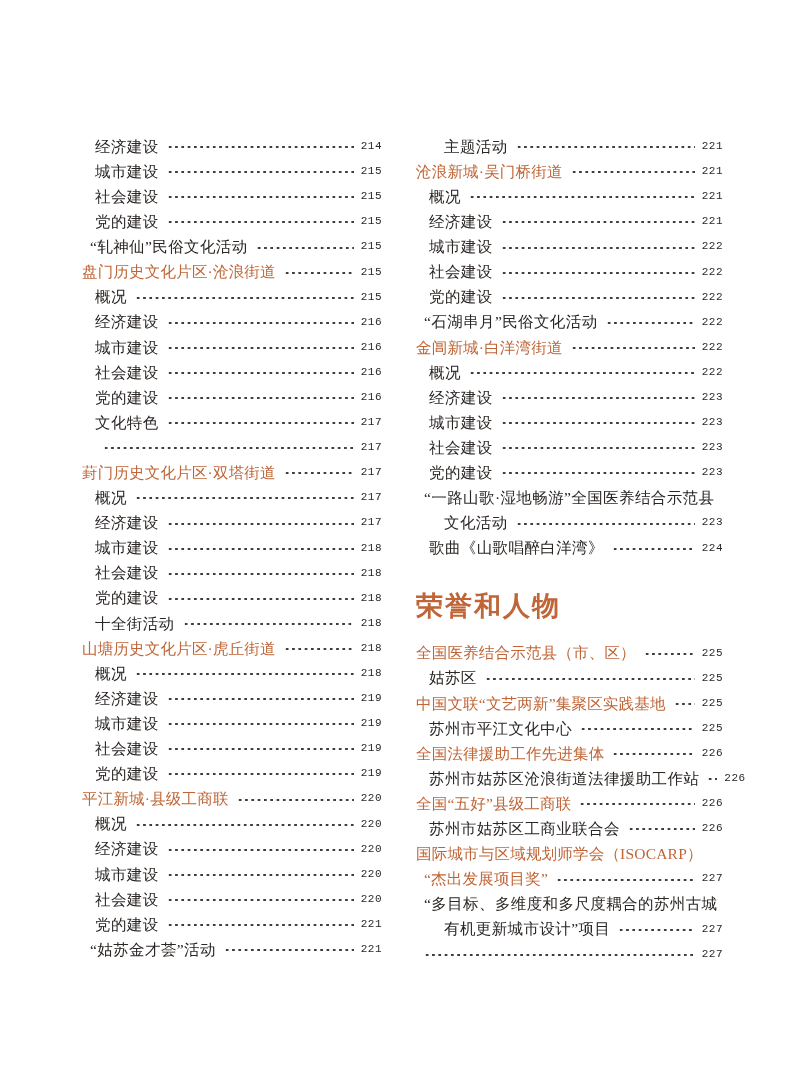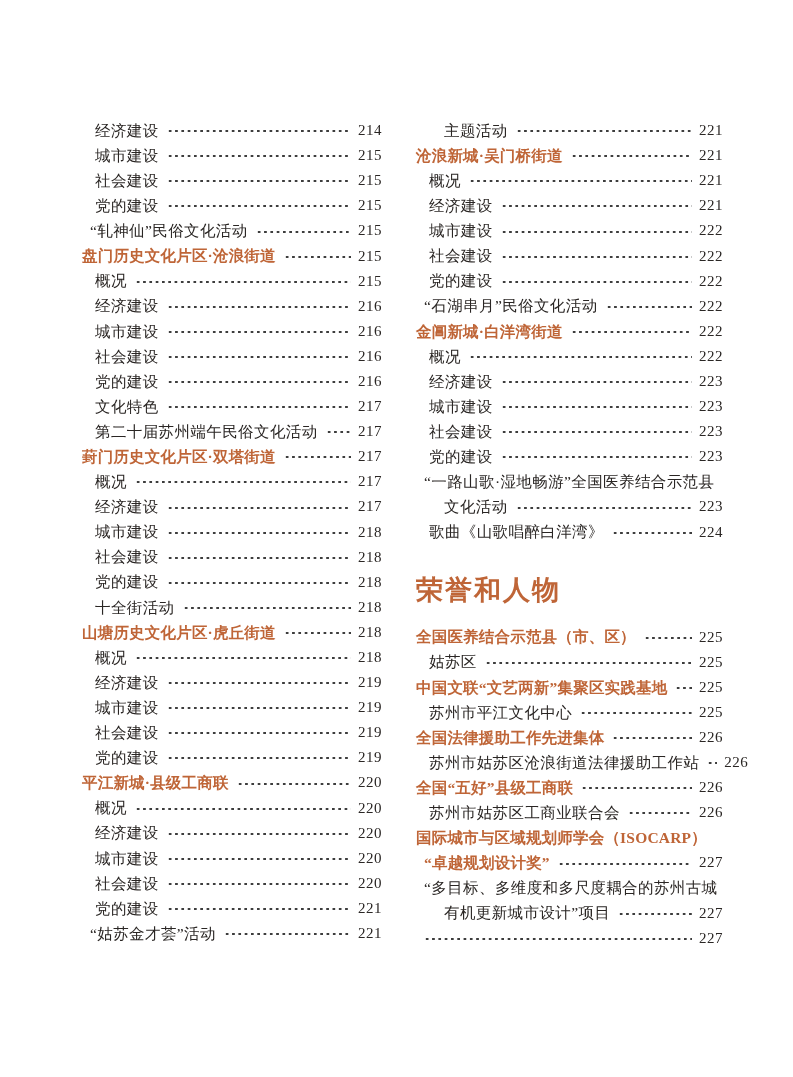--- a/index.html
+++ b/index.html
@@ -17,59 +17,61 @@
   .page {
     position: absolute;
     inset: 0;
     background: var(--page-bg, #ffffff);
     color: var(--text-color, #2a2624);
   }
   .columns {
     display: flex;
     padding: 118px 0 0 82px;
     gap: 34px;
+    margin-top: 16px;
   }
   .col { flex: 0 0 auto; }
   .col-left  { width: 300px; }
   .col-right { width: 307px; }
 
   .entry {
     display: flex;
     align-items: center;
     height: 25.1px;
     font-size: 15.5px;
     letter-spacing: 0.4px;
     line-height: 1;
   }
   .entry.lv1 { padding-left: 13px; }
   .entry.lv2 { padding-left: 28px; }
   .entry.hangquote { margin-left: -5px; }
 
   .entry .label { white-space: nowrap; }
   .entry.head .label {
     color: var(--accent, #bf6537);
-    font-weight: bold;
+    font-weight: normal;
     letter-spacing: 0.2px;
     text-align: center;
   }
 
   .leader {
     flex: 1 1 auto;
     min-width: 10px;
     align-self: stretch;
     margin: 0 7px 0 8px;
     background-image: radial-gradient(circle, #3d3d3d 1.1px, rgba(0,0,0,0) 1.5px);
     background-size: 6.3px 6.3px;
     background-repeat: repeat-x;
     background-position: 0 54%;
   }
   .pagenum {
     white-space: nowrap;
-    font-size: 15px;
+    font-size: 11px;
     letter-spacing: 0.5px;
+    font-family: Liberation Mono, monospace;
   }
 
   .section-heading {
     margin: 28px 0 18px 0;
     height: 34px;
     line-height: 34px;
     color: var(--accent, #bf6537);
     font-size: 27px;
     font-weight: bold;
     letter-spacing: 2px;
@@ -135,21 +137,20 @@
           <span class="label">党的建设</span>
           <span class="leader"></span>
           <span class="pagenum">216</span>
         </div>
         <div class="entry lv1">
           <span class="label">文化特色</span>
           <span class="leader"></span>
           <span class="pagenum">217</span>
         </div>
         <div class="entry lv1">
-          <span class="label">第二十届苏州端午民俗文化活动</span>
           <span class="leader"></span>
           <span class="pagenum">217</span>
         </div>
         <div class="entry lv0 head">
           <span class="label">葑门历史文化片区·双塔街道</span>
           <span class="leader"></span>
           <span class="pagenum">217</span>
         </div>
         <div class="entry lv1">
           <span class="label">概况</span>
@@ -372,21 +373,21 @@
           </div>
           <div class="entry lv1">
             <span class="label">苏州市姑苏区工商业联合会</span>
             <span class="leader"></span>
             <span class="pagenum">226</span>
           </div>
           <div class="entry lv0 head">
             <span class="label">国际城市与区域规划师学会（ISOCARP）</span>
           </div>
           <div class="entry lv1 head hangquote">
-            <span class="label">“卓越规划设计奖”</span>
+            <span class="label">“杰出发展项目奖”</span>
             <span class="leader"></span>
             <span class="pagenum">227</span>
           </div>
           <div class="entry lv1 hangquote">
             <span class="label">“多目标、多维度和多尺度耦合的苏州古城</span>
           </div>
           <div class="entry lv2">
             <span class="label">有机更新城市设计”项目</span>
             <span class="leader"></span>
             <span class="pagenum">227</span>

